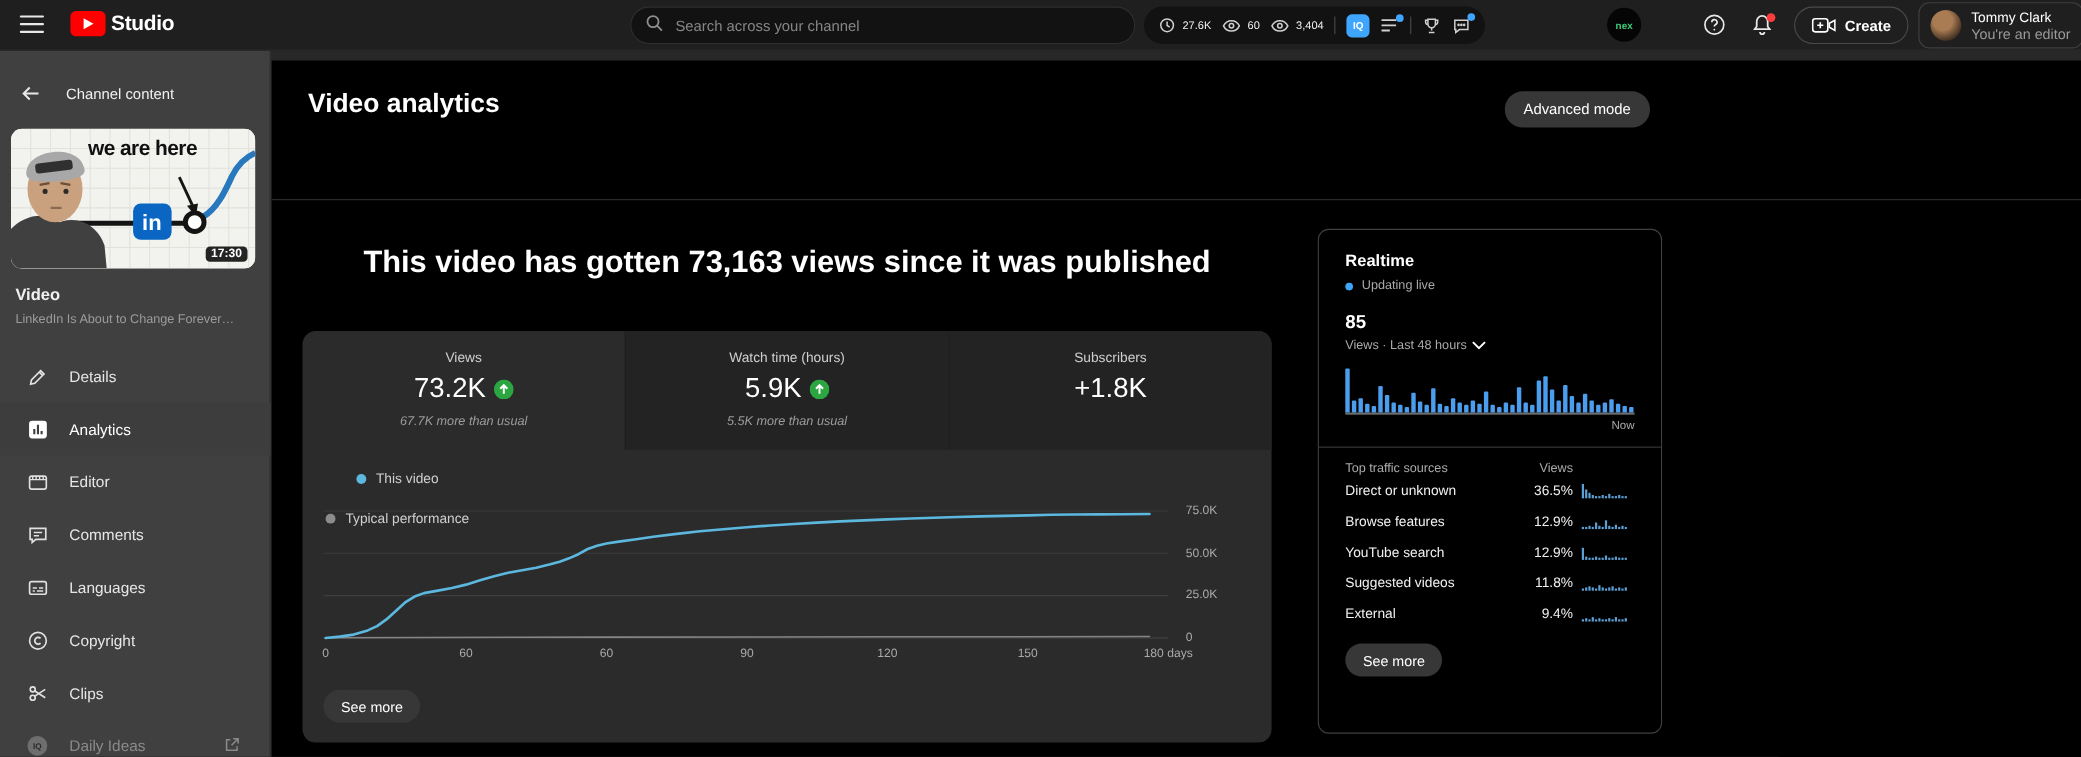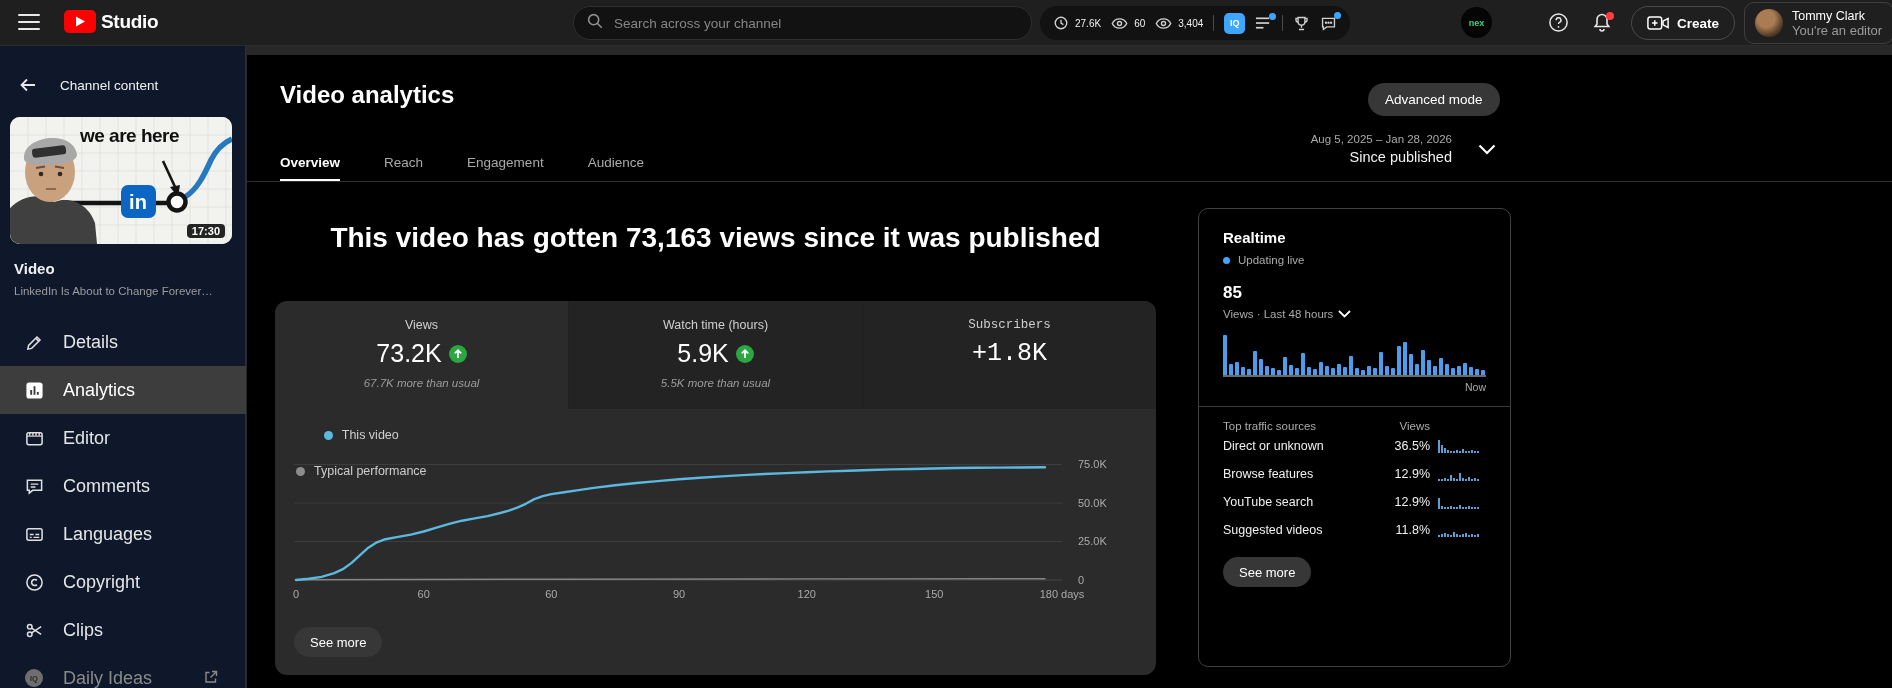--- a/index.html
+++ b/index.html
@@ -41,40 +41,40 @@
     background:transparent; color:#fff; display:flex; align-items:center; gap:8px; padding:0 15px;
     font-size:13.5px; font-weight:600; font-family:inherit; cursor:pointer; }
   .user-chip { position:absolute; right:-2px; top:2px; width:150px; height:42px; border:1px solid #3f3f3f;
     border-radius:10px; display:flex; align-items:center; gap:9px; padding:0 10px; cursor:pointer; }
   .user-avatar { width:28px; height:28px; border-radius:50%;
     background:radial-gradient(circle at 40% 35%, #a97c54 0 35%, #4d3826 70%, #201710 100%); flex:none; }
   .user-name { font-size:12.5px; font-weight:500; color:#fff; line-height:15px; }
   .user-role { font-size:13px; color:#9a9a9a; line-height:13px; }
 
   
-  .sidebar { position:absolute; left:0; top:46px; width:246px; height:642px; background:#0f172a;
+  .sidebar { position:absolute; left:0; top:46px; width:246px; height:642px; background:#404040;
     border-right:1px solid #2e2e2e; }
   .back-row { position:absolute; left:0; top:24px; width:246px; height:30px; display:flex; align-items:center; gap:22px;
     padding-left:18px; cursor:pointer; }
   .back-label { font-size:13.5px; font-weight:500; color:#f1f1f1; }
   .thumb { position:absolute; left:10px; top:71px; width:222px; height:127px; border-radius:10px; overflow:hidden;
     background:#f2f2ef; cursor:pointer; }
   .thumb svg { position:absolute; inset:0; }
   .thumb-caption { position:absolute; left:70px; top:8px; font-size:19px; font-weight:800; color:#101010;
     letter-spacing:-0.5px; white-space:nowrap; }
   .duration-badge { position:absolute; right:7px; bottom:6px; background:rgba(0,0,0,.85); color:#fff;
     font-size:11px; font-weight:600; border-radius:4px; padding:1px 5px; }
   .side-section-label { position:absolute; left:14px; top:214px; font-size:15px; font-weight:700; color:#f1f1f1; }
   .side-video-title { position:absolute; left:14px; top:239px; width:218px; font-size:11.5px; color:#9c9c9c;
     white-space:nowrap; overflow:hidden; text-overflow:ellipsis; }
   .side-menu { position:absolute; left:0; top:272px; width:246px; }
   .side-item { height:48px; display:flex; align-items:center; gap:19px; padding-left:24px; cursor:pointer;
     position:relative; }
   .side-item .s-icon { width:20px; height:20px; flex:none; display:flex; align-items:center; justify-content:center; }
-  .side-item .s-label { font-size:18px; color:#e6e6e6; }
+  .side-item .s-label { font-size:14px; color:#e6e6e6; }
   .side-item.active { background:#3d3d3d; }
   .side-item.active .s-label { color:#fff; font-weight:500; }
   .side-item.dim .s-label { color:#8a8a8a; }
   .ext-link-icon { position:absolute; right:28px; top:16px; }
 
   
   .main { position:absolute; left:247px; top:55px; width:1645px; height:642px; background:#000000; }
   .page-title { position:absolute; left:33px; top:26px; font-size:24px; font-weight:600; color:#fff; }
   .advanced-btn { position:absolute; left:1121px; top:28px; height:33px; padding:0 17px; border:0; border-radius:17px;
     background:#373737; color:#fff; font-size:13.5px; font-weight:500; font-family:inherit; cursor:pointer; }
@@ -91,21 +91,21 @@
     font-size:28px; font-weight:700; color:#fff; }
 
   
   .ana-card { position:absolute; left:28px; top:246px; width:881px; height:374px; background:#2b2b2b;
     border-radius:12px; }
   .metric-row { position:absolute; left:0; top:0; width:881px; height:108px; display:flex; }
   .metric-cell { flex:1; display:flex; flex-direction:column; align-items:center; padding-top:17px; cursor:pointer; }
   .metric-cell + .metric-cell { border-left:1px solid #1f1f1f; }
   .metric-cell.unselected { background:#232323; }
   .metric-cell:first-child { border-top-left-radius:12px; }
-  .metric-cell:last-child { border-top-right-radius:12px;font-family:Liberation Mono, monospace; }
+  .metric-cell:last-child { border-top-right-radius:12px; }
   .metric-label { font-size:12.5px; color:#cfcfcf; }
   .metric-value-row { display:flex; align-items:center; gap:7px; margin-top:7px; }
   .metric-value { font-size:25px; color:#fff; }
   .metric-note { margin-top:9px; font-size:11.5px; font-style:italic; color:#9c9c9c; }
 
   .legend { position:absolute; left:21px; top:127px; display:flex; align-items:center; gap:22px;flex-direction:column; }
   .legend-item { display:flex; align-items:center; gap:9px; }
   .legend-dot { width:9px; height:9px; border-radius:50%; }
   .legend-label { font-size:12.5px; color:#cfcfcf; }
 
@@ -382,37 +382,22 @@
             </svg>
         </span>
       </div>
     </nav>
   </aside>
 
   <main class="main">
     <h1 class="page-title">Video analytics</h1>
     <button class="advanced-btn">Advanced mode</button>
 
-    <div class="main-tabs">
-      <span class="tab active">Overview</span>
-      <span class="tab">Reach</span>
-      <span class="tab">Engagement</span>
-      <span class="tab">Audience</span>
-    </div>
     <div class="tabs-divider"></div>
 
-    <div class="date-picker">
-      <span class="date-texts">
-        <div class="date-range">Aug 5, 2025 – Jan 28, 2026</div>
-        <div class="date-mode">Since published</div>
-      </span>
-      <svg width="18" height="11" viewBox="0 0 18 11" fill="none" stroke="#fff" stroke-width="2.2">
-          <path d="M1.5 1.5 9 9l7.5-7.5"></path>
-        </svg>
-    </div>
 
     <div class="headline">This video has gotten 73,163 views since it was published</div>
 
     <section class="ana-card">
       <div class="metric-row">
         <div class="metric-cell">
           <span class="metric-label">Views</span>
           <span class="metric-value-row">
             <span class="metric-value">73.2K</span>
             <svg width="18" height="18" viewBox="0 0 18 18">
@@ -621,17 +606,37 @@
               <i style="height: 3px;"></i>
               <i style="height: 2px;"></i>
               <i style="height: 3px;"></i>
               <i style="height: 4px;"></i>
               <i style="height: 2px;"></i>
               <i style="height: 3px;"></i>
               <i style="height: 2px;"></i>
               <i style="height: 3px;"></i>
             </span>
           </div>
+          <div class="rt-row">
+            <span class="t-label">External</span>
+            <span class="t-pct">9.4%</span>
+            <span class="spark">
+              <i style="height: 2px;"></i>
+              <i style="height: 3px;"></i>
+              <i style="height: 2px;"></i>
+              <i style="height: 4px;"></i>
+              <i style="height: 2px;"></i>
+              <i style="height: 3px;"></i>
+              <i style="height: 2px;"></i>
+              <i style="height: 2px;"></i>
+              <i style="height: 3px;"></i>
+              <i style="height: 2px;"></i>
+              <i style="height: 4px;"></i>
+              <i style="height: 2px;"></i>
+              <i style="height: 2px;"></i>
+              <i style="height: 3px;"></i>
+            </span>
+          </div>
         </div>
       <button class="pill-btn rt-seemore">See more</button>
     </aside>
   </main>
 </div>
 
 </body></html>

